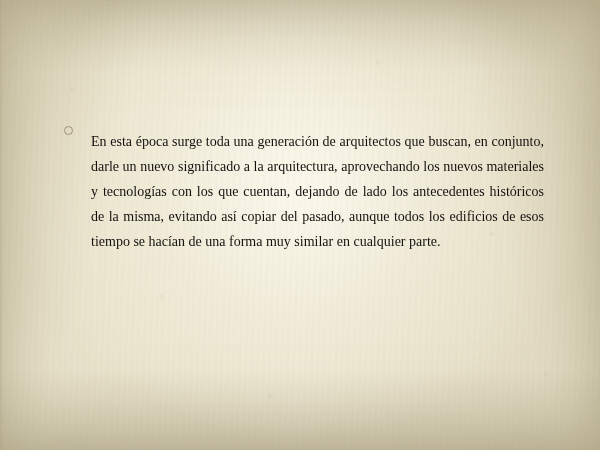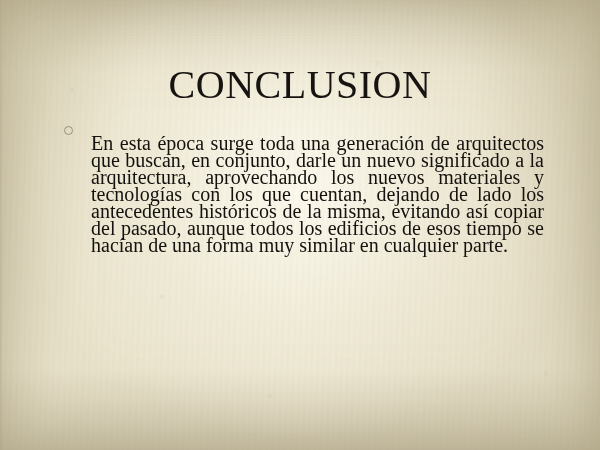--- a/index.html
+++ b/index.html
@@ -77,34 +77,33 @@
     height: 9px;
     margin-top: 11px;
     margin-right: 18px;
     border: 1px solid #9a907a;
     border-radius: 50%;
     background: transparent;
     box-sizing: border-box;
   }
   .paragraph {
     flex: 1 1 auto;
-    font-size: 20px;
-    line-height: 17px;
+    font-size: 14px;
+    line-height: 25px;
     color: #14110e;
     text-align: justify;
     text-justify: inter-word;
     font-family: "Liberation Serif", serif;
   }
 </style>
 </head>
 <body>
 
 <div class="slide">
   <div class="grain"></div>
   <div class="edge-shade"></div>
 
-  <h1 class="title">CONCLUSION</h1>
 
   <div class="body-block">
     <span class="bullet"></span>
     <p class="paragraph">En esta época surge toda una generación de arquitectos que buscan, en conjunto, darle un nuevo significado a la arquitectura, aprovechando los nuevos materiales y tecnologías con los que cuentan, dejando de lado los antecedentes históricos de la misma, evitando así copiar del pasado, aunque todos los edificios de esos tiempo se hacían de una forma muy similar en cualquier parte.</p>
   </div>
 </div>
 
 </body></html>

